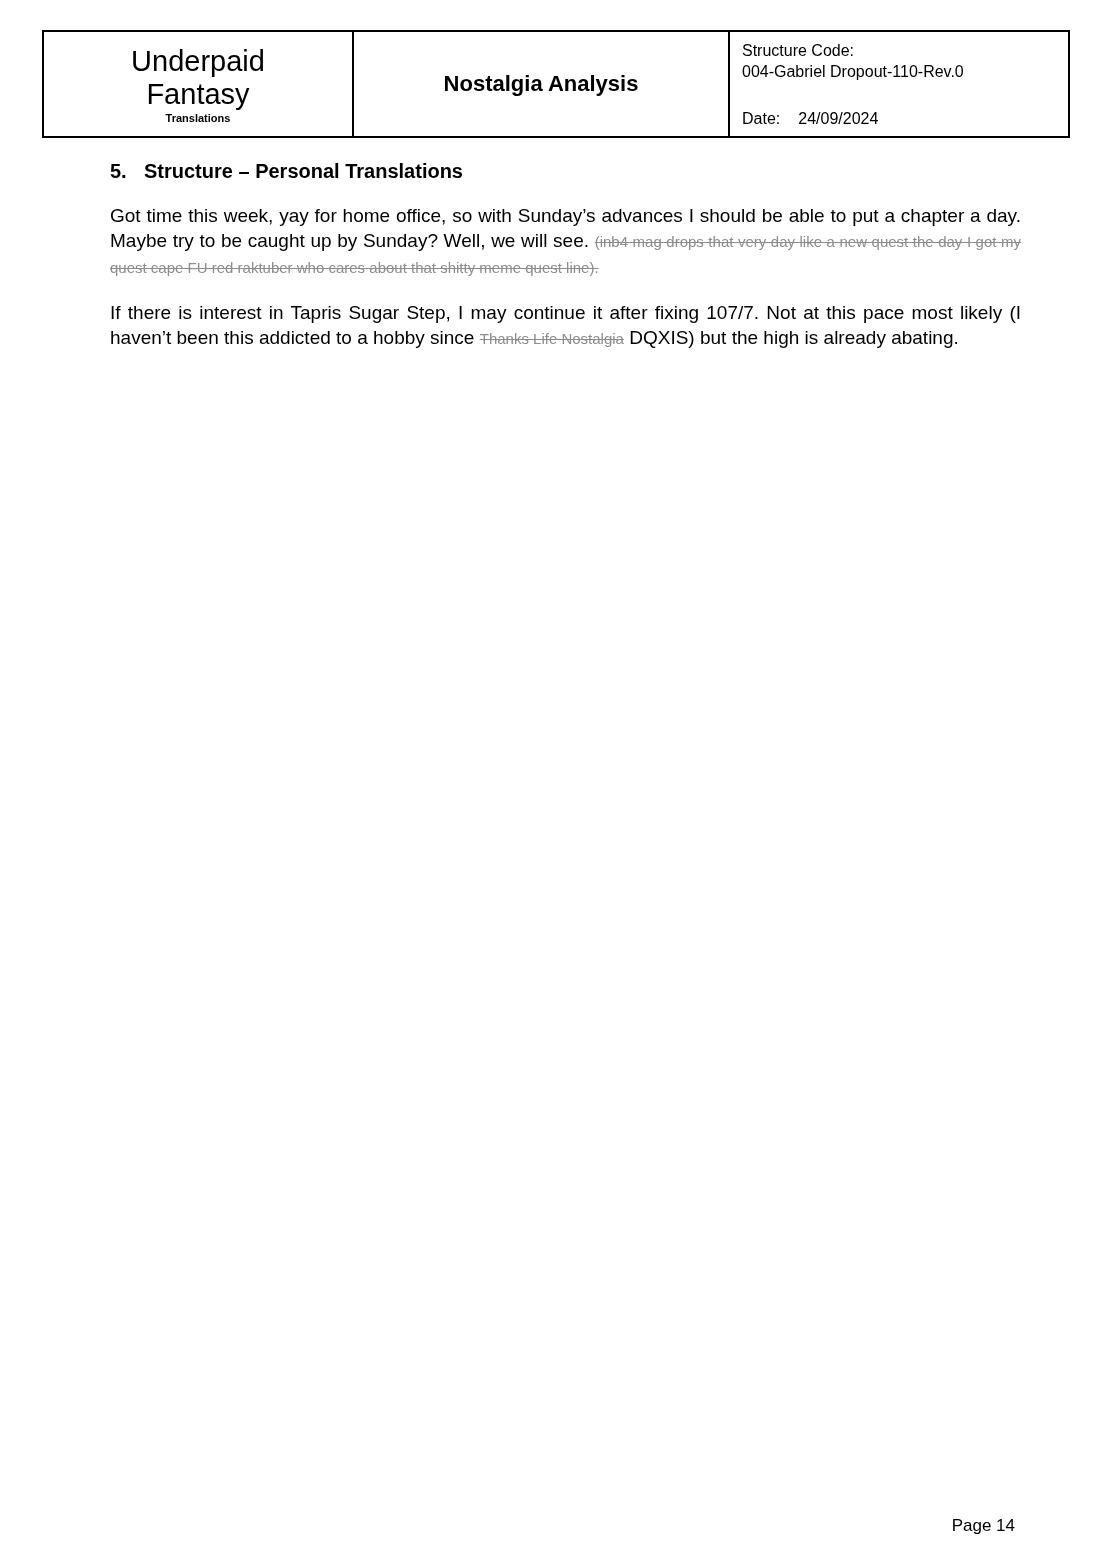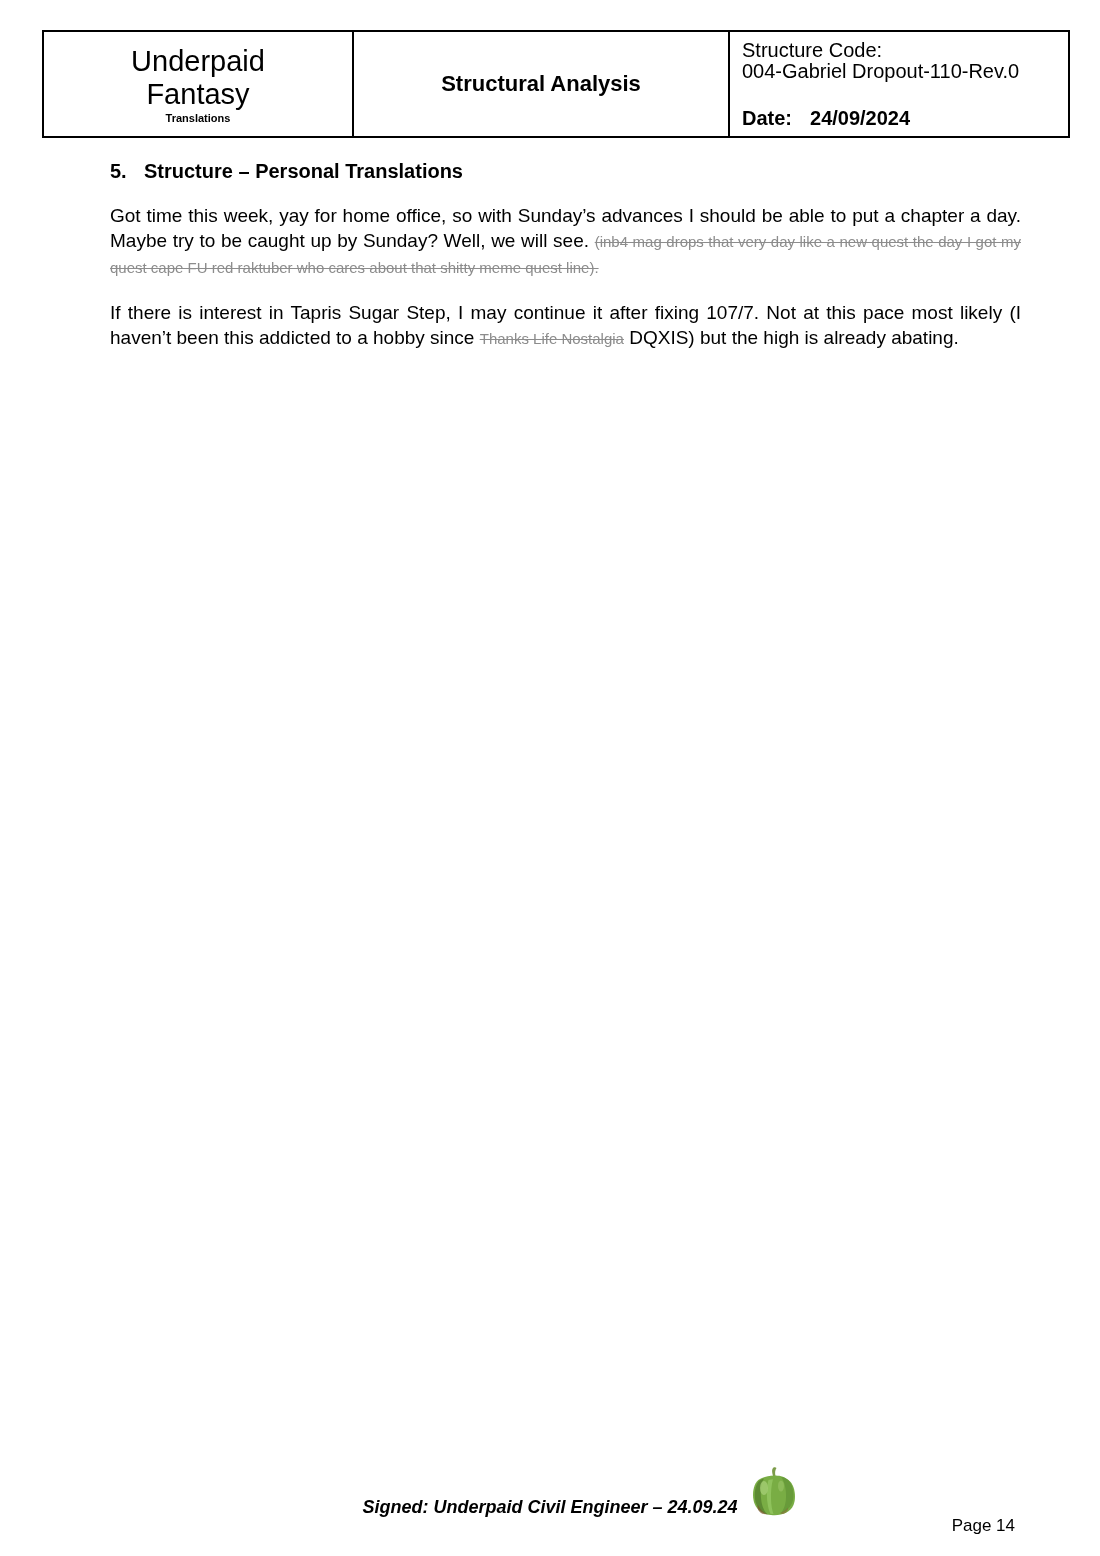--- a/index.html
+++ b/index.html
@@ -31,22 +31,22 @@
     background: #ffffff;
   }
   .cell-logo { width: 310px; text-align: center; }
   .cell-title { width: 376px; text-align: center; }
   .cell-meta { width: 340px; vertical-align: top; padding: 6px 12px; }
 
   .logo-line { font-size: 29px; line-height: 33px; font-weight: 400; }
   .logo-sub  { font-size: 11px; font-weight: 700; margin-top: 1px; }
   .doc-title { font-size: 22px; font-weight: 700; }
 
-  .meta-line { font-size: 20px; line-height: 21px; }
-  .meta-date { margin-top: 26px; font-weight: bold; }
+  .meta-line { font-size: 16px; line-height: 21px; }
+  .meta-date { margin-top: 26px; }
   .meta-date .value { margin-left: 18px; }
 
   
   .content {
     position: absolute;
     left: 110px;
     top: 160px;
     width: 911px;
   }
   .section-heading {
@@ -101,21 +101,21 @@
 
   <table class="header-table">
     <tbody>
         <tr>
       <td class="cell-logo">
         <div class="logo-line">Underpaid</div>
         <div class="logo-line">Fantasy</div>
         <div class="logo-sub">Translations</div>
       </td>
       <td class="cell-title">
-        <div class="doc-title">Structural Analysis</div>
+        <div class="doc-title">Nostalgia Analysis</div>
       </td>
       <td class="cell-meta">
         <div class="meta-line">Structure Code:</div>
         <div class="meta-line">004-Gabriel Dropout-110-Rev.0</div>
         <div class="meta-line meta-date">
           <span>Date:</span><span class="value">24/09/2024</span>
         </div>
       </td>
     </tr>
   </tbody>
@@ -133,29 +133,15 @@
       <span class="struck">(inb4 mag drops that very day like a new quest the day I got my quest cape FU red raktuber who cares about that shitty meme quest line).</span>
     </p>
 
     <p class="para">
       <span>If there is interest in Tapris Sugar Step, I may continue it after fixing 107/7. Not at this pace most likely (I haven’t been this addicted to a hobby since</span>
       <span class="struck">Thanks Life Nostalgia</span>
       <span>DQXIS) but the high is already abating.</span>
     </p>
   </div>
 
-  <div class="footer-sign">
-    <span class="signed-text">Signed: Underpaid Civil Engineer – 24.09.24</span>
-    <svg class="pepper" viewBox="0 0 48 56" xmlns="http://www.w3.org/2000/svg">
-      <path d="M23 10 C22 6 21.5 3.5 23.5 1.5 C24.5 1 26 1.2 26.5 2 C25 4 24.8 7 25.5 10 Z" fill="#7c9c4a"></path>
-      <path d="M10 13 C4 16 2 26 3.5 34 C5 42 11 48 21 49 C31 50 40 47 43.5 39 C46.5 31.5 45 19 38.5 14 C33 10 29 9.5 24 9.5 C19 9.5 14.5 10.8 10 13 Z" fill="#79ad44"></path>
-      <path d="M14 12.5 C11 17 10 28 11.5 36 C12.8 42.5 15 46.5 18 48.5 C13 47.5 7.5 43 5.5 36 C3.8 29 5 18.5 9.5 14.5 C11 13.5 12.5 13 14 12.5 Z" fill="#5d8a33"></path>
-      <path d="M31 11 C34.5 15 36.5 24 36 32 C35.6 39 33.5 44.5 30.5 47.5 C36 46 41.5 41 43 34 C44.5 26.5 42.5 17.5 37.5 13.5 C35.5 12 33 11.3 31 11 Z" fill="#689b3a"></path>
-      <path d="M18.5 14 C16.8 19 16.5 30 17.5 37 C18.2 42 19.3 45.5 20.5 47.8 L23.5 48 C22 44 21.2 39 21 33 C20.8 26 21.5 18.5 23 13.2 C21.5 13.3 20 13.6 18.5 14 Z" fill="#8fc25c"></path>
-      <ellipse cx="14" cy="22" rx="4" ry="7" fill="#a4cd74" opacity="0.8"></ellipse>
-      <ellipse cx="31" cy="20" rx="3" ry="5.5" fill="#96c163" opacity="0.7"></ellipse>
-      <path d="M8 39 C10 43 13 46.5 17 48.2 C14 48.8 10.5 47.5 8.5 44.5 C7.3 42.7 7.2 40.6 8 39 Z" fill="#7a5a2e" opacity="0.75"></path>
-      <path d="M30 47 C33 46 36 44 38 41.5 C38.5 44 36.8 46.5 34 47.8 C32.5 48.4 31 48 30 47 Z" fill="#8a6a38" opacity="0.55"></path>
-    </svg>
-  </div>
   <div class="page-number">Page 14</div>
 
 </div>
 
 </body></html>

